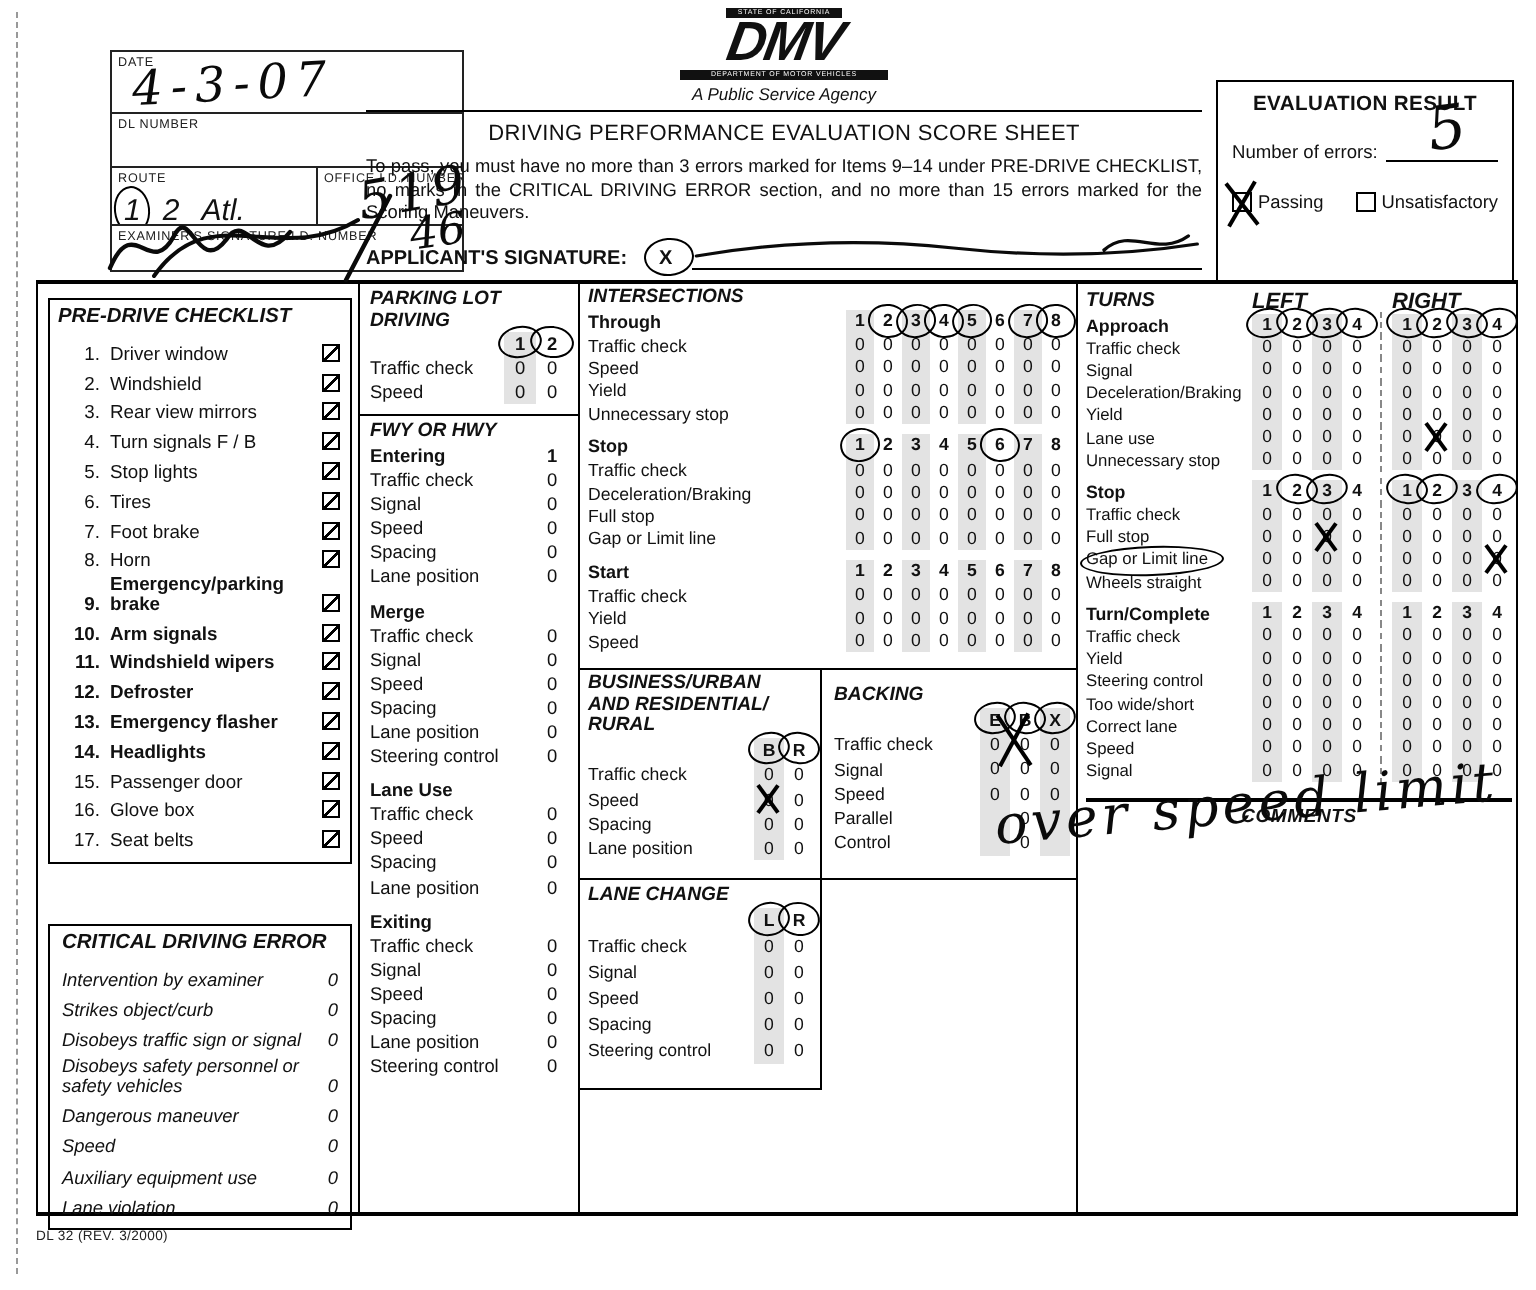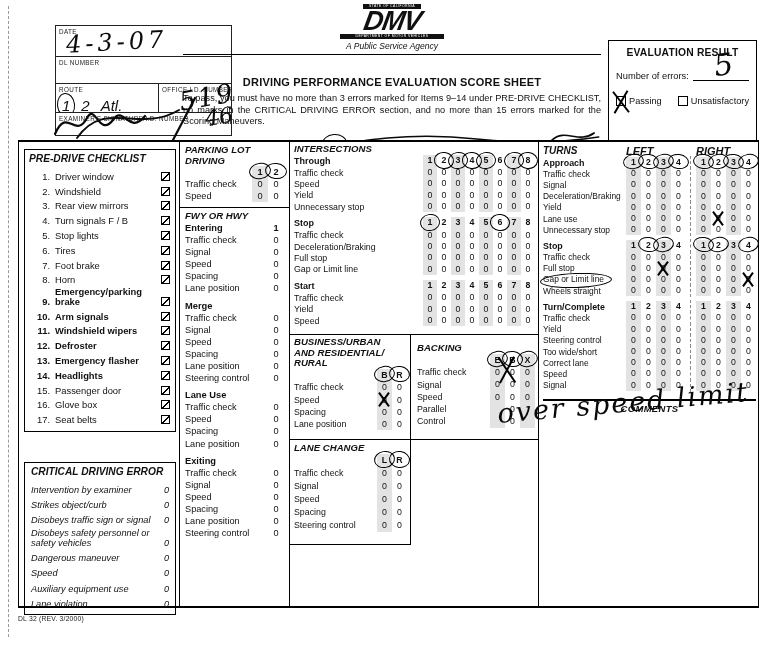--- a/index.html
+++ b/index.html
@@ -28,21 +28,21 @@
   .exam-id-hw{position:absolute;left:150px;top:78px;font-size:22px;transform:rotate(-8deg);z-index:6;}
 
   
   .center-head{position:absolute;left:183px;top:4px;width:418px;}
   .logo{text-align:center;}
   .logo-bar{display:block;margin:0 auto;background:#111;color:#fff;font-size:3.5px;line-height:5px;height:5px;width:58px;letter-spacing:.4px;overflow:hidden;}
   .logo-bar.wide{width:104px;}
   .logo-letters{display:inline-block;font-weight:bold;font-style:italic;font-size:27px;line-height:24px;transform:skewX(-10deg) scaleY(1.02);letter-spacing:-1px;}
   .tagline{text-align:center;font-style:italic;font-size:8.5px;margin-top:2px;}
   .center-rule{border-top:1px solid #000;margin-top:3px;}
-  .form-title{text-align:center;font-weight:bold;font-size:11px;margin-top:21px;letter-spacing:.2px;}
+  .form-title{text-align:center;font-weight:normal;font-size:11px;margin-top:5px;letter-spacing:.2px;}
   .instructions{font-size:9.2px;line-height:1.25;text-align:justify;margin-top:5px;}
   .sig-row{display:flex;align-items:flex-end;margin-top:10px;}
   .sig-label{font-weight:bold;font-size:10px;white-space:nowrap;}
   .sig-x{margin-left:16px;font-weight:bold;font-size:10px;position:relative;}
   .sig-x::after{content:'';position:absolute;left:-8px;right:-10px;top:-5px;bottom:-3px;border:1.8px solid #000;border-radius:50%;transform:rotate(-4deg);}
   .sig-line{flex:1;border-bottom:1.4px solid #000;height:12px;margin-left:10px;position:relative;}
   .flourish{position:absolute;left:0;right:0;top:-10px;width:100%;height:18px;}
 
   
   .evalbox{position:absolute;left:608px;top:40px;width:149px;height:116px;border:1.5px solid #000;padding:6px 7px;}

